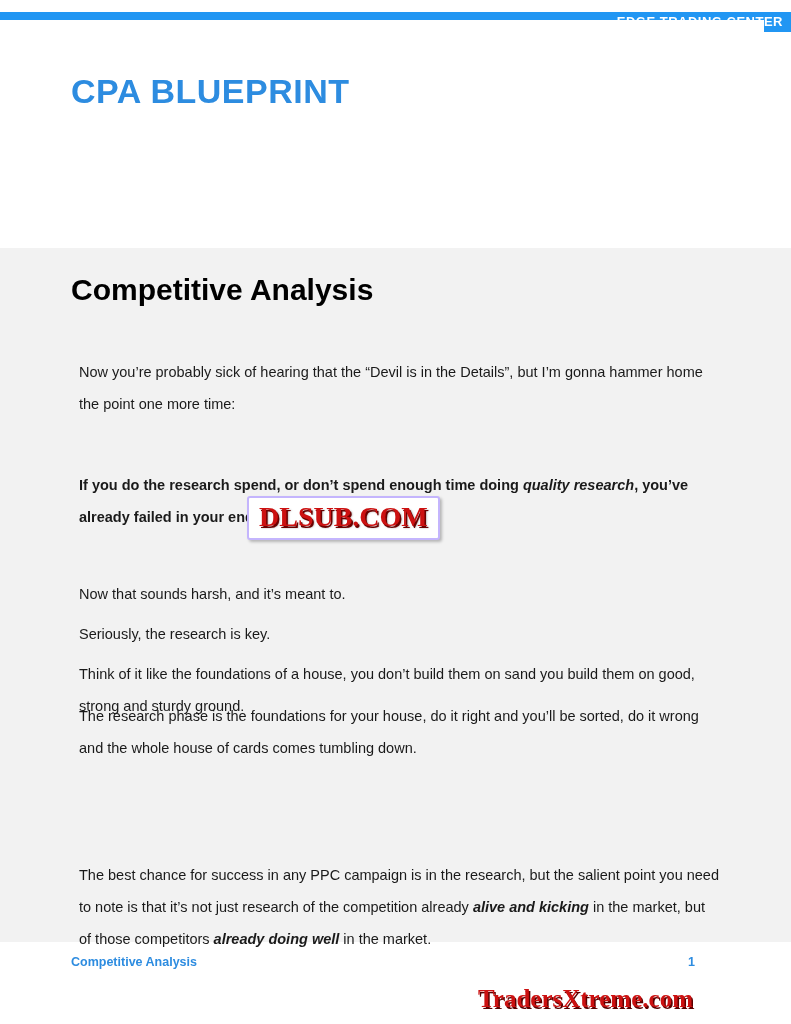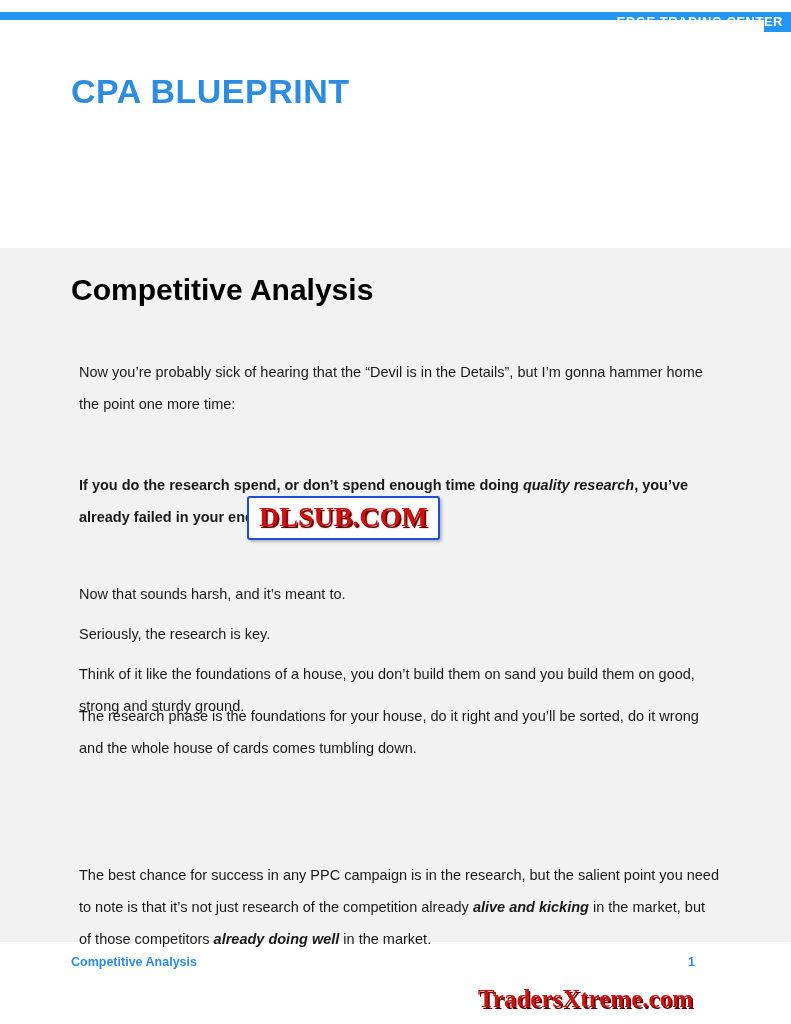--- a/index.html
+++ b/index.html
@@ -125,21 +125,21 @@
     font-family: "Liberation Serif", serif;
     letter-spacing: -1px;
     text-shadow: 1px 1px 0 #ffffff, -1px -1px 0 #ffffff, 1px -1px 0 #ffffff, -1px 1px 0 #ffffff;
   }
   .wm-dlsub {
     position: absolute;
     left: 247px;
     top: 496px;
     padding: 3px 10px 5px 10px;
     background: #ffffff;
-    border: 2px solid #1d4ed8;
+    border: 2px solid #c4b5fd;
     border-radius: 3px;
     font-size: 28px;
     font-weight: bold;
     font-family: "Liberation Serif", serif;
     color: #cc1111;
     letter-spacing: 0px;
     text-shadow: 1.5px 1.5px 0 #6b0000, 2px 2px 2px rgba(0,0,0,0.35);
     box-shadow: 2px 2px 3px rgba(0,0,0,0.25);
   }
   .wm-traders {

